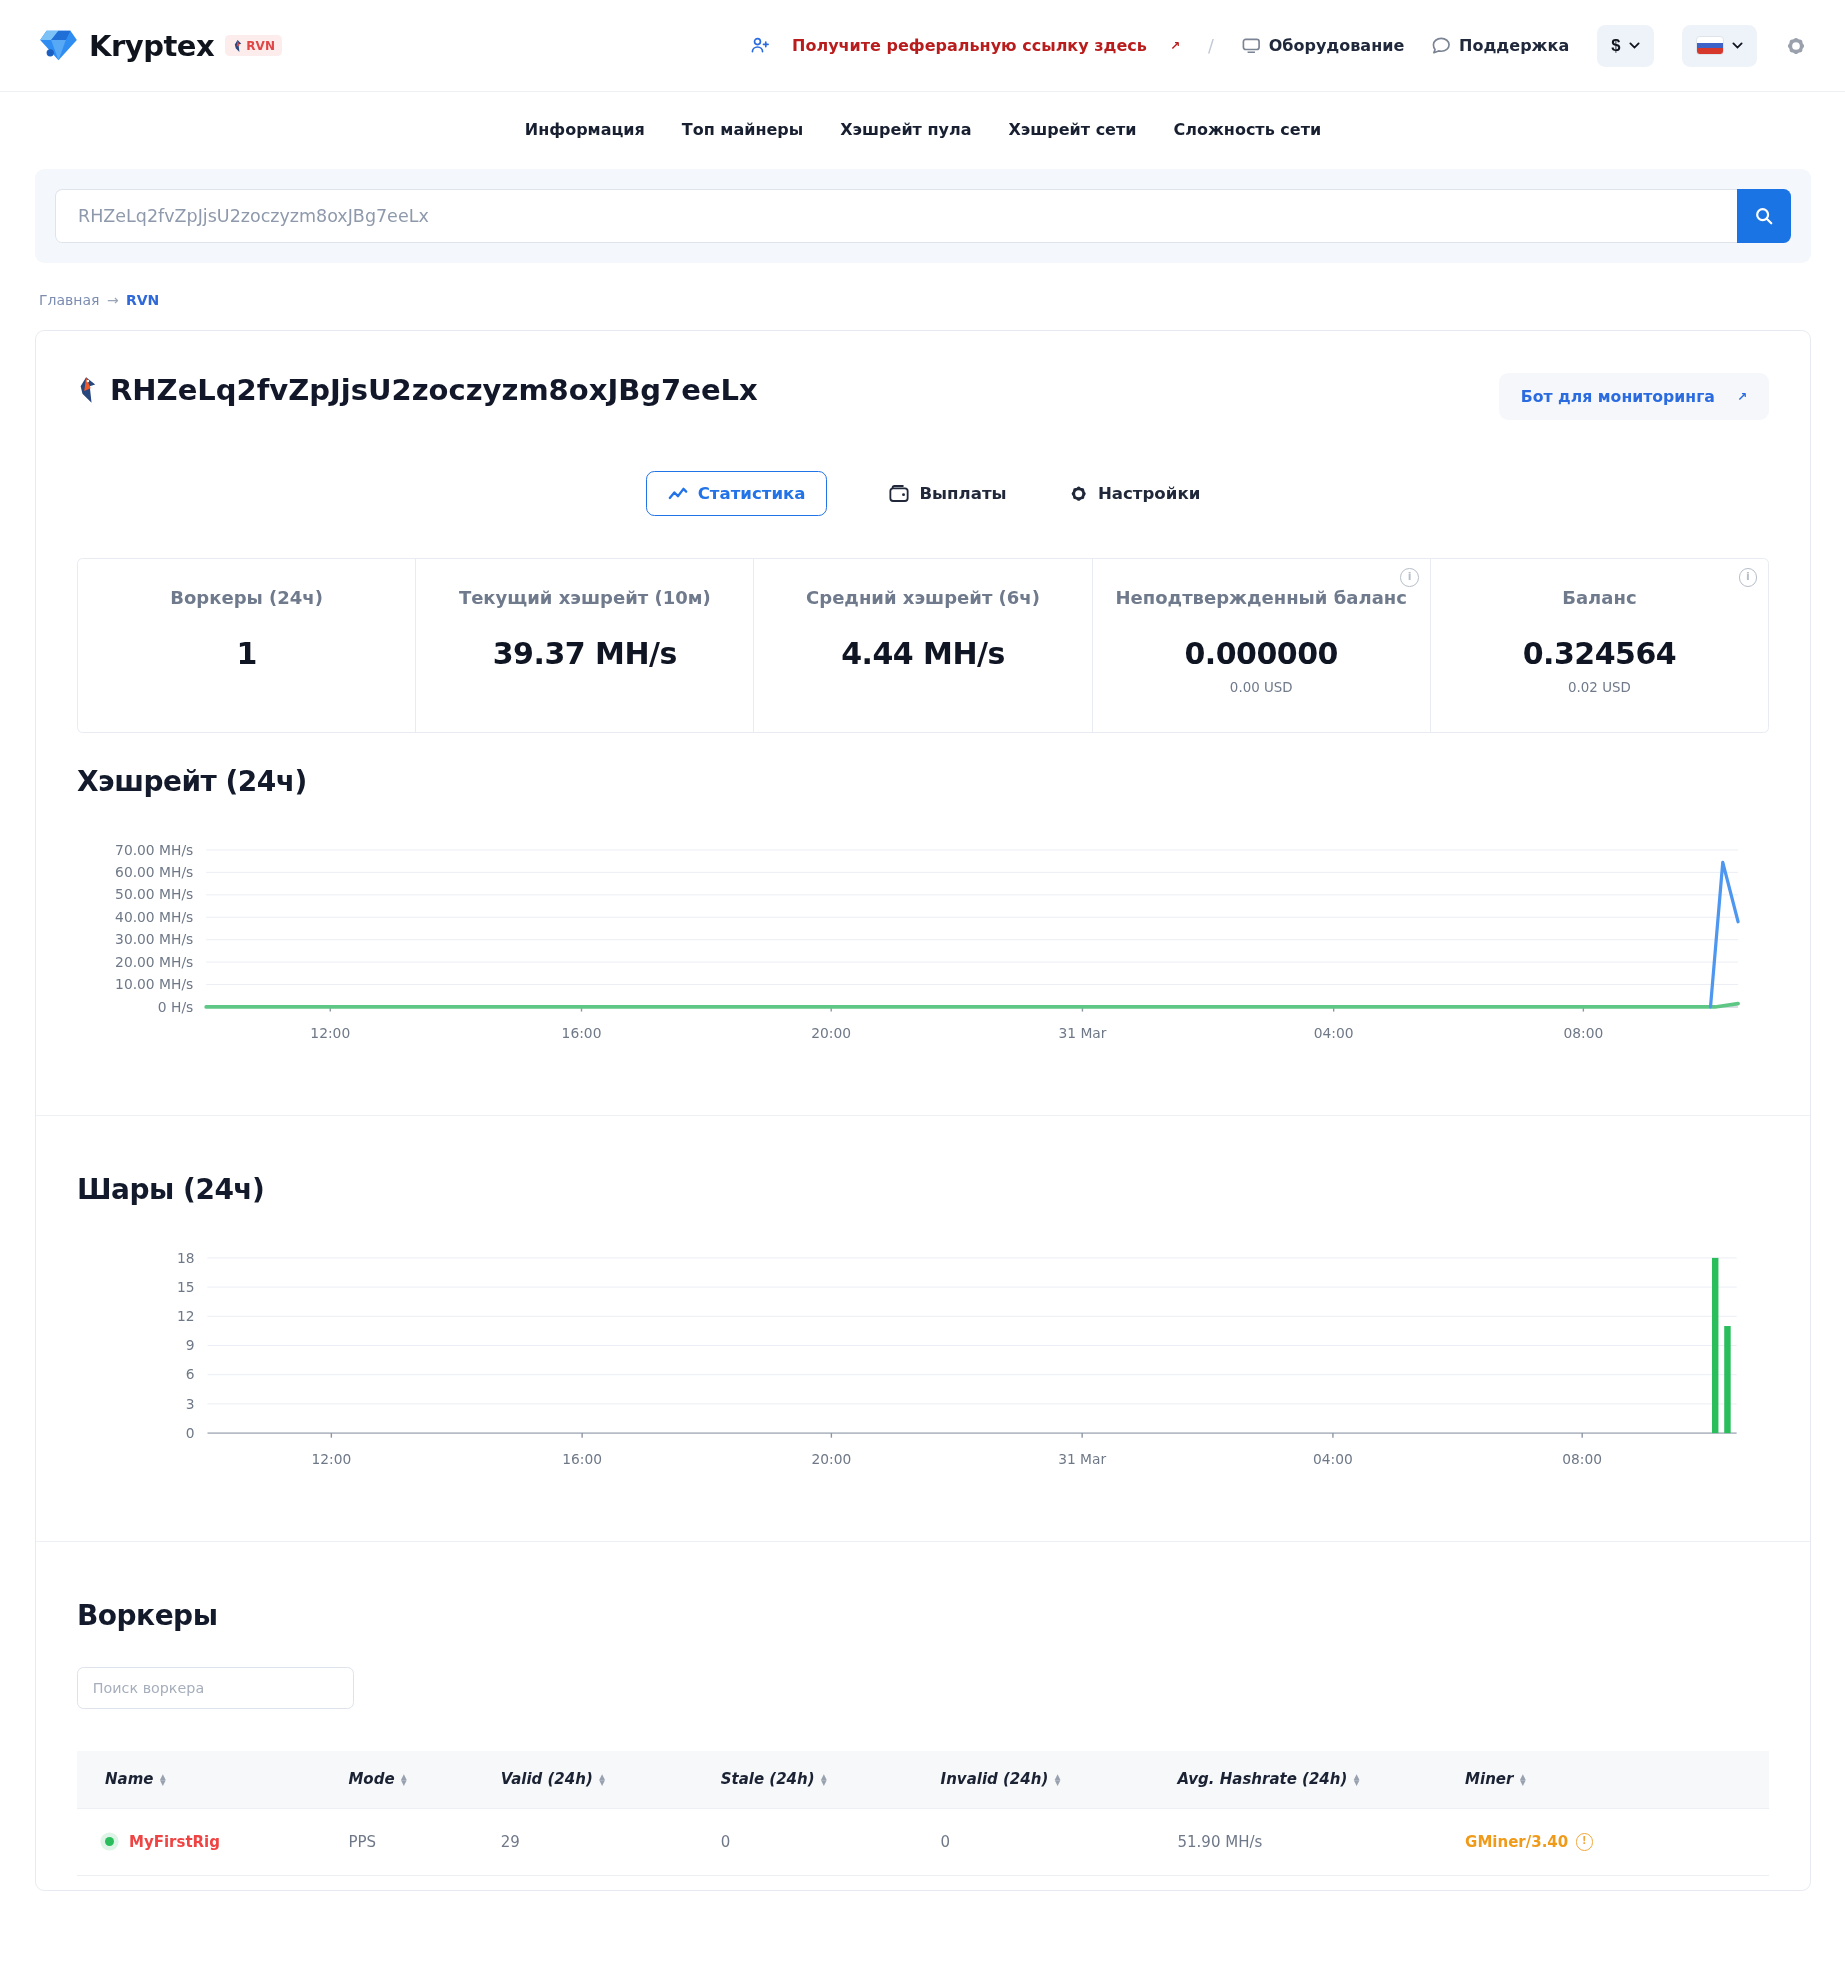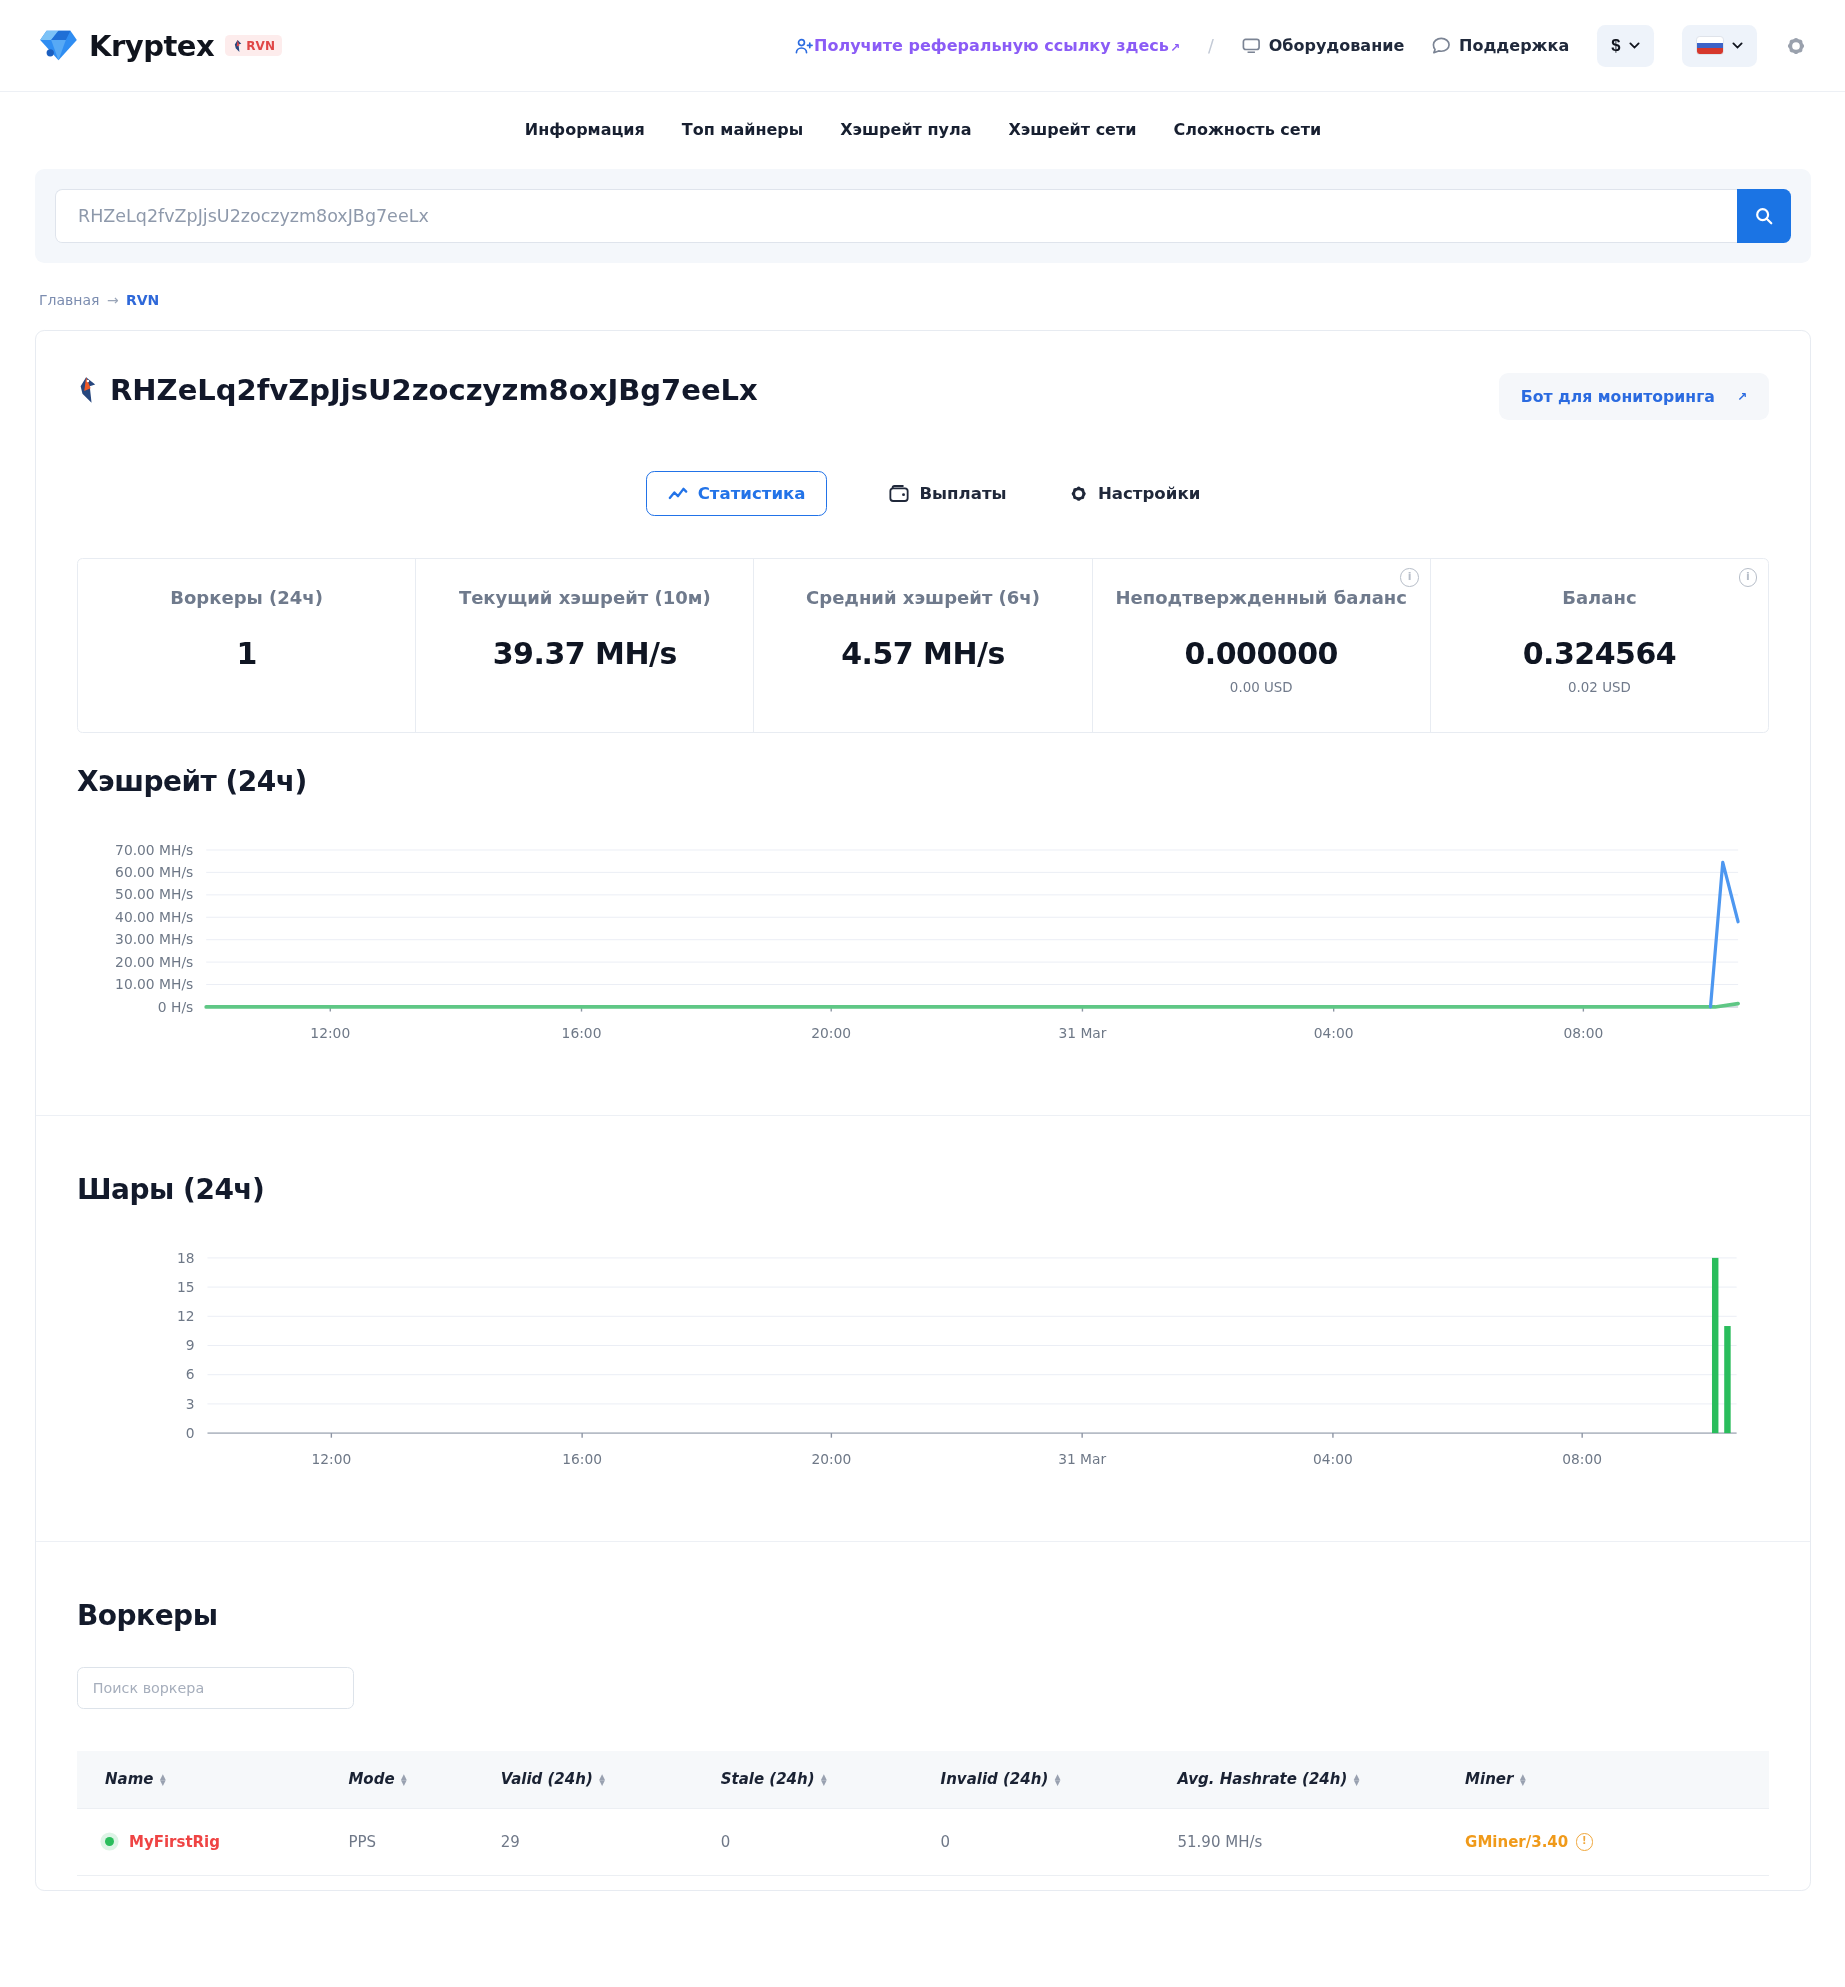--- a/index.html
+++ b/index.html
@@ -8,21 +8,21 @@
     font-family: "DejaVu Sans", "Liberation Sans", sans-serif;
     color: #1c2535;
   }
   
   .topbar { display:flex; align-items:center; height:92px; padding:0 39px; border-bottom:0.9px solid #edf0f5; }
   .brand { display:flex; align-items:center; gap:11px; cursor:pointer; }
   .brand-name { font-size:29px; font-weight:800; color:#10141d; letter-spacing:-0.5px; }
   .coin-badge { display:inline-flex; align-items:center; gap:4.6px; background:#fdecec; color:#e04646;
     font-size:12px; font-weight:800; padding:3.7px 7.4px; border-radius:4.6px; }
   .topnav { margin-left:auto; display:flex; align-items:center; gap:28px; font-size:16px; }
-  .ref-link { color:#8b5cf6; font-weight:600; display:flex; align-items:flex-end; gap:1px; cursor:pointer; }
+  .ref-link { color:#b91c1c; font-weight:600; display:flex; align-items:center; gap:23px; cursor:pointer; }
   .sep { color:#c3cad6; font-size:17.5px; }
   .nav-item { display:flex; align-items:center; gap:8.3px; font-weight:700; color:#20293b; cursor:pointer; }
   .pill-btn { display:flex; align-items:center; gap:8.3px; background:#eef3fa; border:none; border-radius:8.3px;
     height:42px; padding:0 14px; font-size:16.6px; font-weight:800; color:#10141d; cursor:pointer; }
   .flag { width:28px; height:19.4px; border-radius:3.7px; border:0.9px solid #dfe3ea;
     background:linear-gradient(180deg,#fff 0 33%,#3d63c8 33% 66%,#d6382c 66% 100%); }
   .gear-glyph { color:#9aa1ad; }
   
   .subnav { display:flex; justify-content:center; gap:37px; padding:28px 0 16.6px; }
   .subnav a { font-size:16px; font-weight:700; color:#171f30; text-decoration:none; cursor:pointer; }
@@ -247,21 +247,21 @@
     <div class="stat">
       <div class="stat-label">Воркеры (24ч)</div>
       <div class="stat-value">1</div>
     </div>
     <div class="stat">
       <div class="stat-label">Текущий хэшрейт (10м)</div>
       <div class="stat-value">39.37 MH/s</div>
     </div>
     <div class="stat">
       <div class="stat-label">Средний хэшрейт (6ч)</div>
-      <div class="stat-value">4.57 MH/s</div>
+      <div class="stat-value">4.44 MH/s</div>
     </div>
     <div class="stat">
       <span class="info-i">i</span>
       <div class="stat-label">Неподтвержденный баланс</div>
       <div class="stat-value">0.000000</div>
       <div class="stat-sub">0.00 USD</div>
     </div>
     <div class="stat">
       <span class="info-i">i</span>
       <div class="stat-label">Баланс</div>

